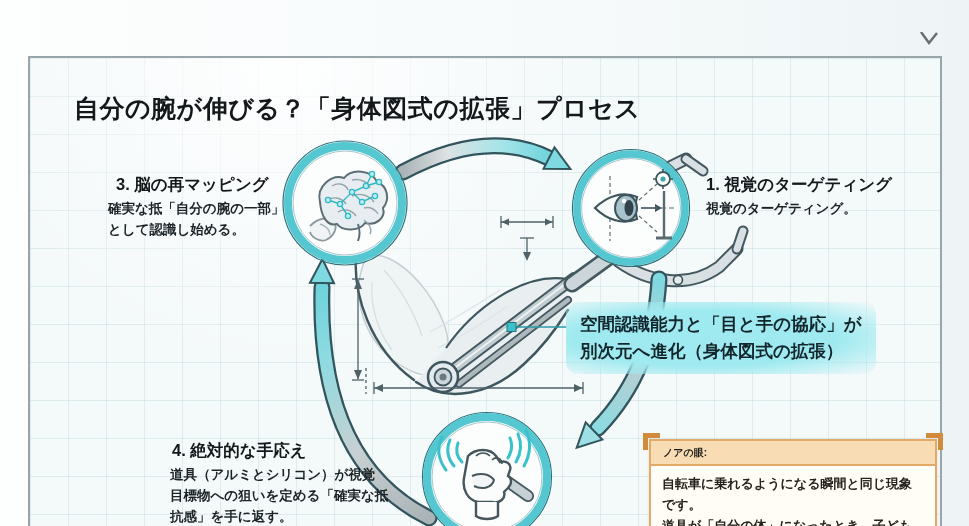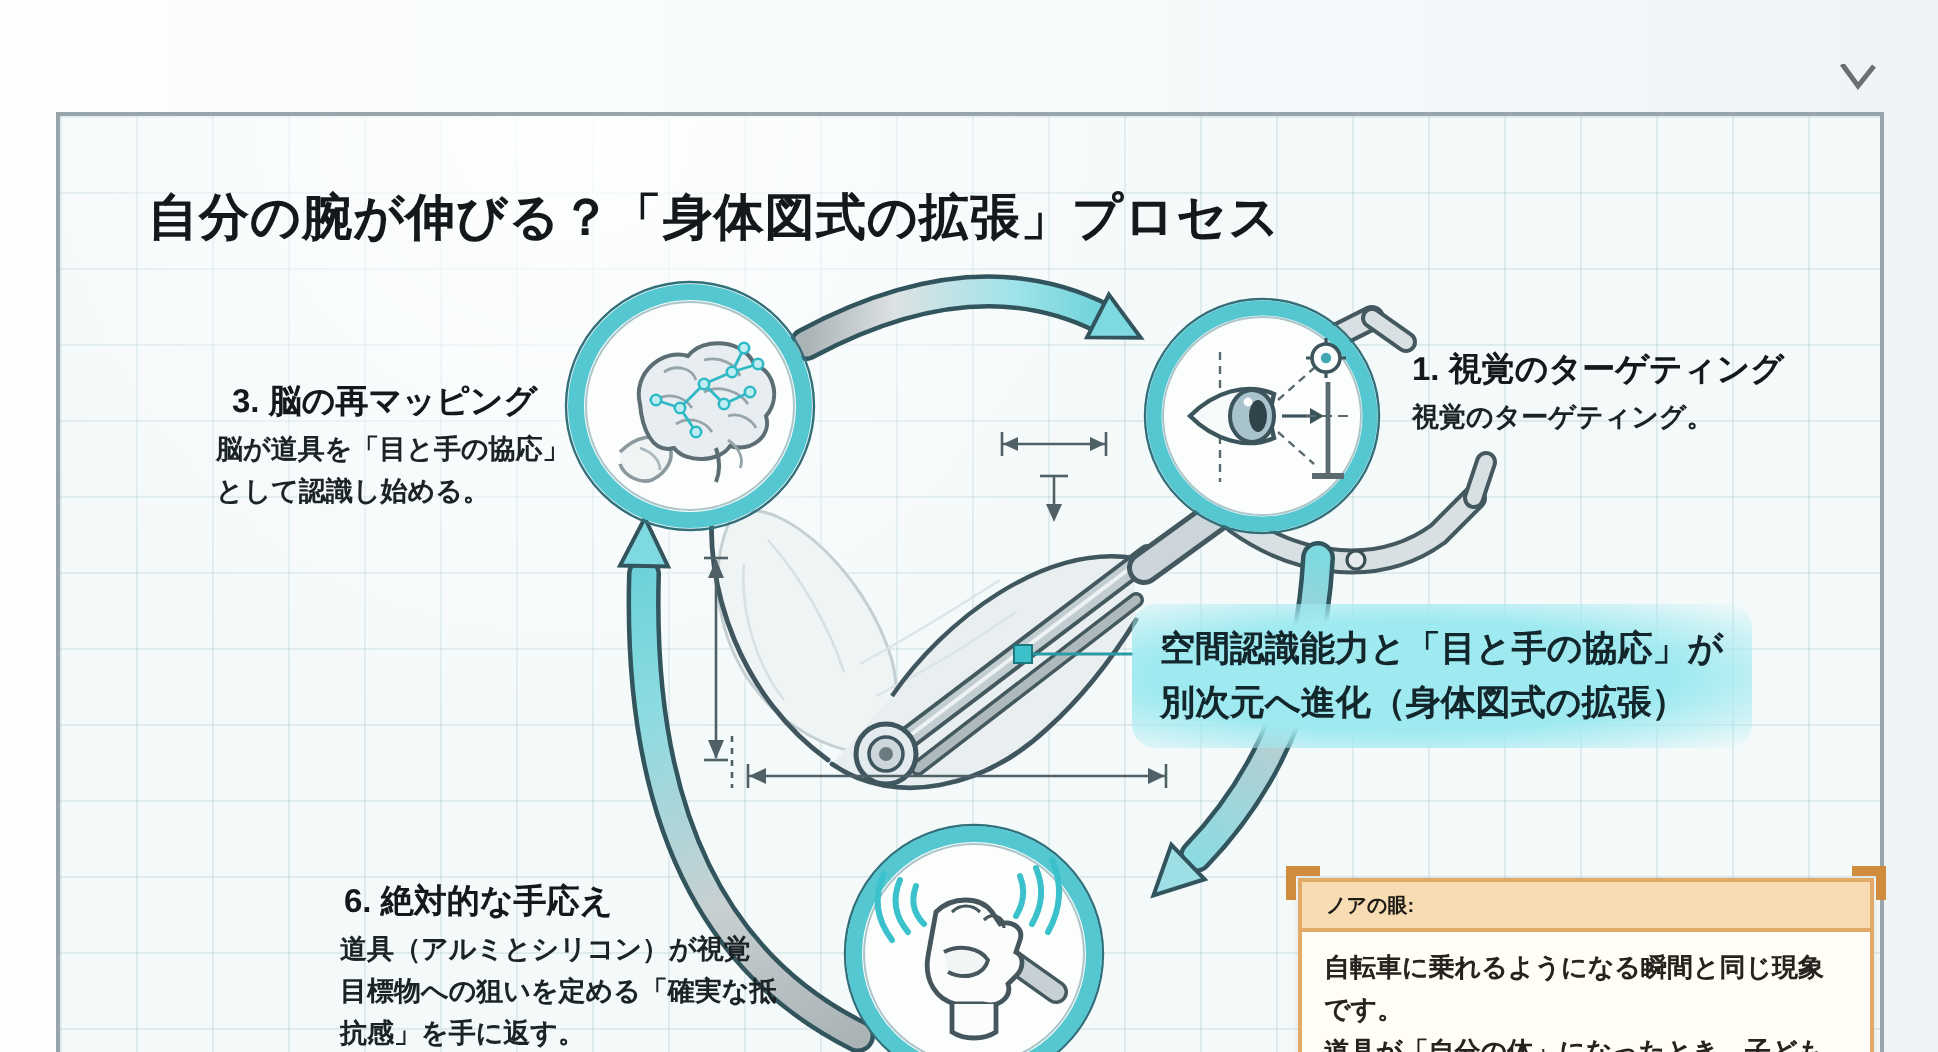--- a/index.html
+++ b/index.html
@@ -18,21 +18,21 @@
   }
   .title {
     position:absolute; left:44px; top:34px; font-size:25px; font-weight:800;
     color:#15181a; letter-spacing:.5px; white-space:nowrap;
   }
   .overlay-svg { position:absolute; inset:0; width:969px; height:526px; pointer-events:none; }
   .icon-circle { position:absolute; }
   .step-label { position:absolute; color:#1c2327; }
   .step-label .heading { display:block; font-size:16.5px; font-weight:800; color:#14181b; margin-bottom:3px; white-space:nowrap; }
   .step-label .body { font-size:13.5px; font-weight:700; line-height:1.55; white-space:pre-line; }
-  #step3-label { left:108px; top:158px; width:230px; }
+  #step3-label { left:108px; top:142px; width:230px; }
   #step3-label .heading { padding-left:8px; }
   #step1-label { left:706px; top:142px; width:250px; }
   #step2-label { left:170px; top:408px; width:265px; }
   #step2-label .heading { padding-left:2px; }
   .highlight {
     position:absolute; left:566px; top:270px; padding:9px 14px 10px;
     font-size:17.5px; font-weight:800; color:#122препад;
     color:#13262c; line-height:1.52; white-space:pre-line;
     background:radial-gradient(ellipse at 45% 50%, #9feaf0 55%, rgba(159,234,240,.45) 80%, rgba(159,234,240,0) 100%);
     border-radius:12px;
@@ -222,28 +222,28 @@
         <path d="M104,56 Q114,38 106,20"></path>
       </g>
     </svg>
   </div>
 
   <div class="step-label" id="step1-label">
     <span class="heading">1. 視覚のターゲティング</span>
     <div class="body">視覚のターゲティング。</div>
   </div>
   <div class="step-label" id="step2-label">
-    <span class="heading">6. 絶対的な手応え</span>
+    <span class="heading">4. 絶対的な手応え</span>
     <div class="body">道具（アルミとシリコン）が視覚
 目標物への狙いを定める「確実な抵
 抗感」を手に返す。</div>
   </div>
   <div class="step-label" id="step3-label">
     <span class="heading">3. 脳の再マッピング</span>
-    <div class="body">脳が道具を「目と手の協応」
+    <div class="body">確実な抵「自分の腕の一部」
 として認識し始める。</div>
   </div>
 
   <div class="highlight">空間認識能力と「目と手の協応」が
 別次元へ進化（身体図式の拡張）</div>
 
   <div class="callout">
     <div class="corner tl"></div>
     <div class="corner tr"></div>
 

